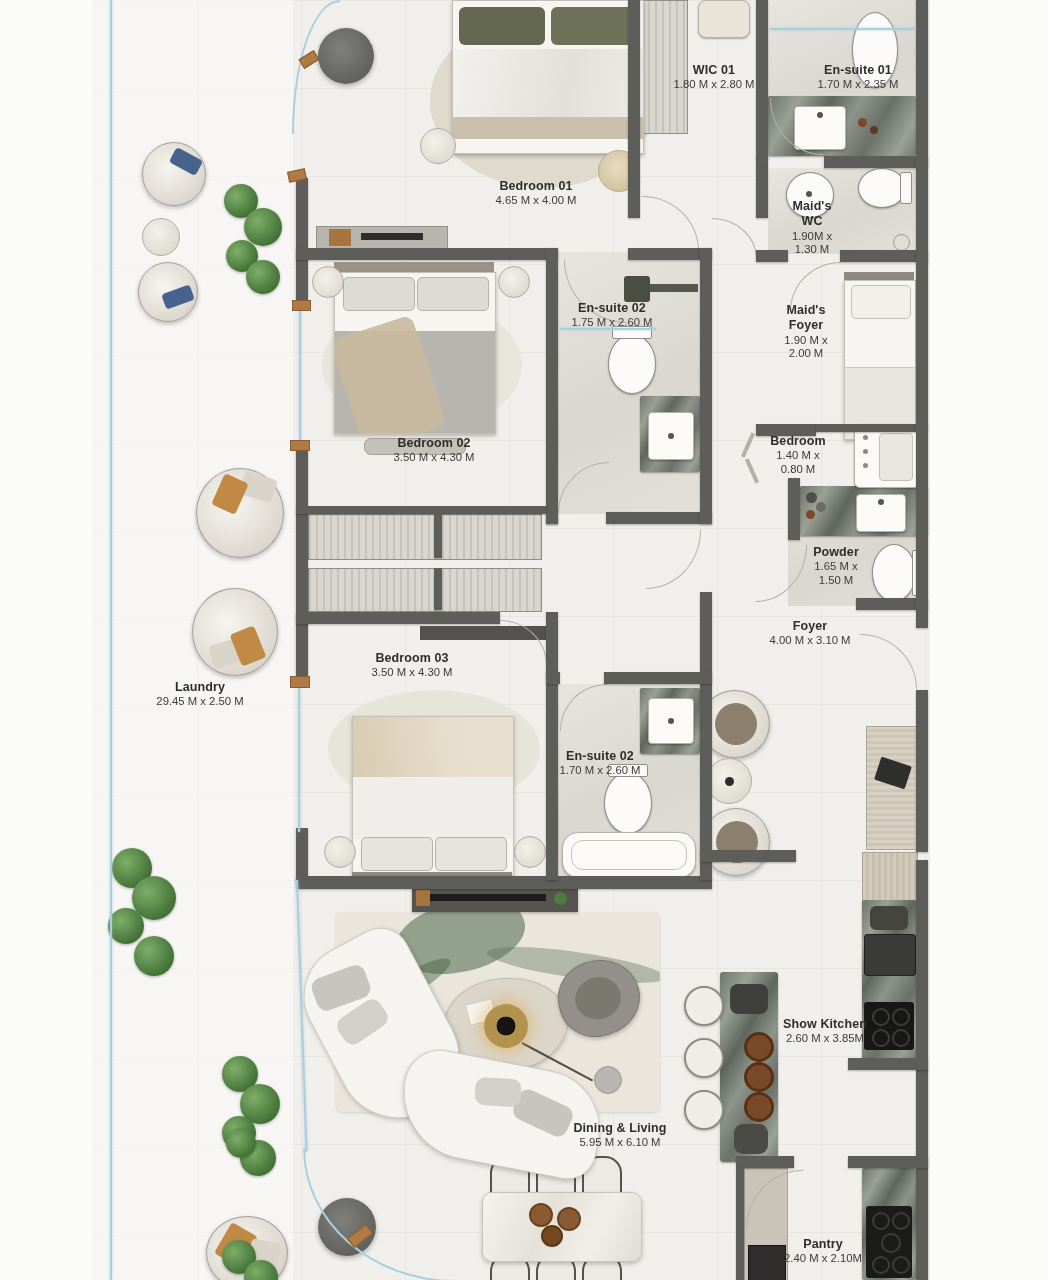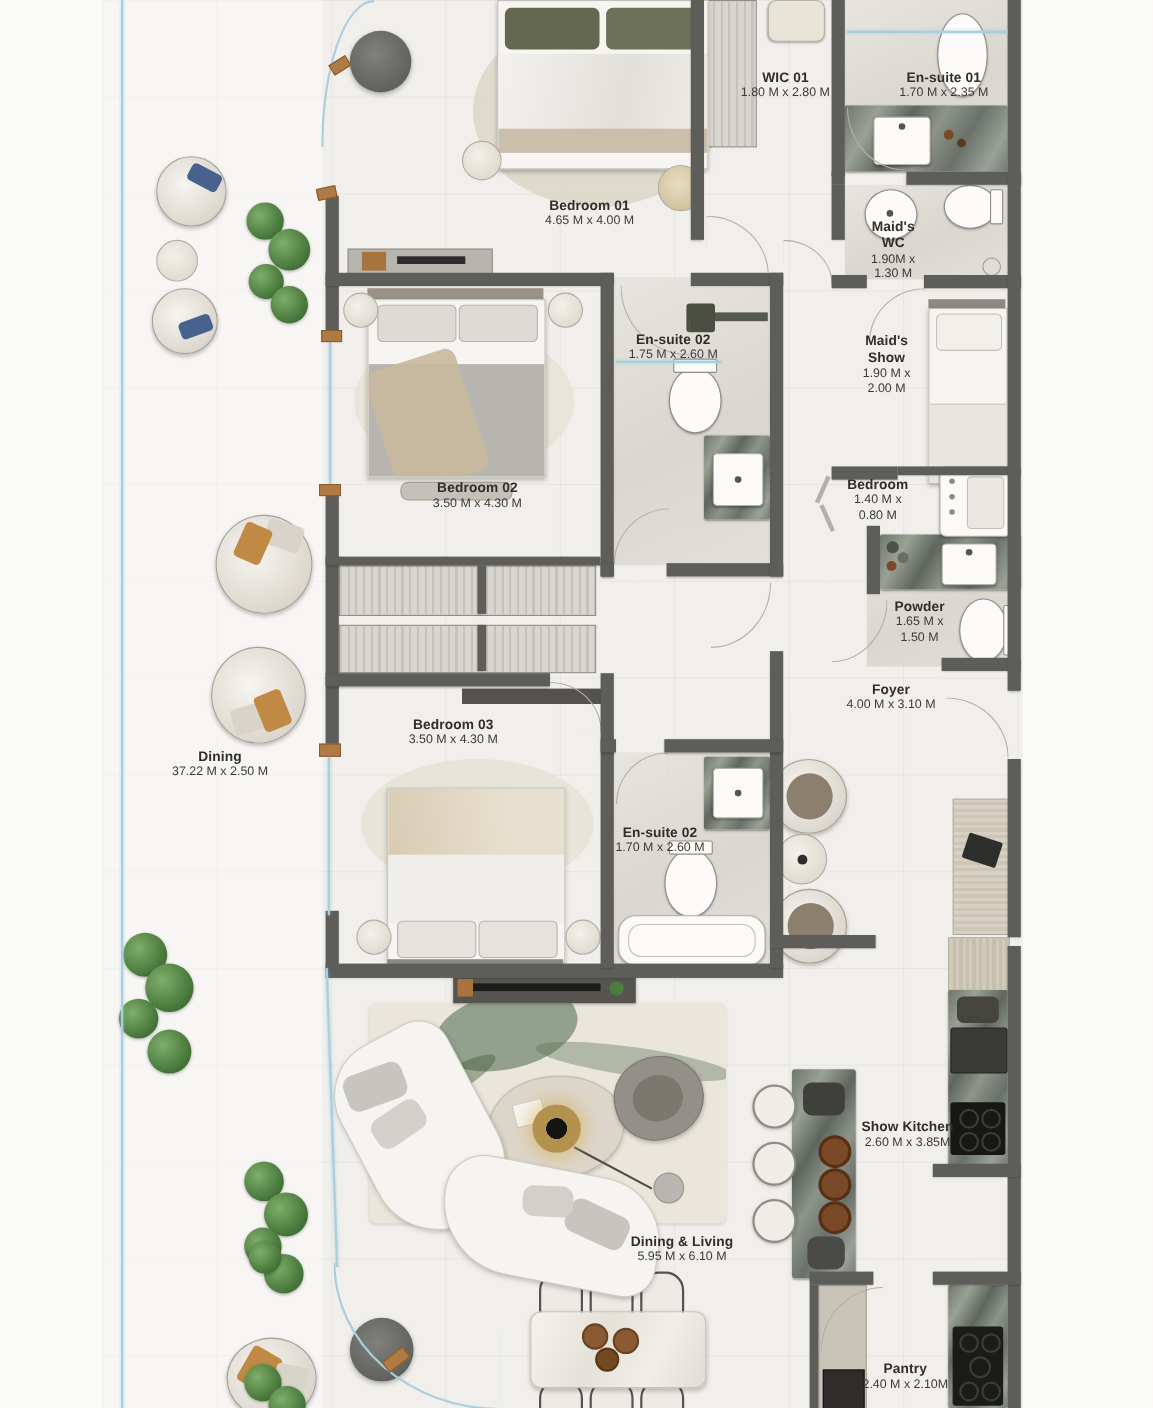--- a/index.html
+++ b/index.html
@@ -353,21 +353,21 @@
   </div>
   <div class="label" style="left:858px;top:78px;width:120px">
     <div class="nm">En-suite 01</div>
     <div class="dm">1.70 M x 2.35 M</div>
   </div>
   <div class="label" style="left:812px;top:228px;width:60px">
     <div class="nm">Maid's WC</div>
     <div class="dm">1.90M x 1.30 M</div>
   </div>
   <div class="label" style="left:806px;top:332px;width:64px">
-    <div class="nm">Maid's Show</div>
+    <div class="nm">Maid's Foyer</div>
     <div class="dm">1.90 M x 2.00 M</div>
   </div>
   <div class="label" style="left:612px;top:316px;width:120px">
     <div class="nm">En-suite 02</div>
     <div class="dm">1.75 M x 2.60 M</div>
   </div>
   <div class="label" style="left:434px;top:451px;width:150px">
     <div class="nm">Bedroom 02</div>
     <div class="dm">3.50 M x 4.30 M</div>
   </div>
@@ -381,22 +381,22 @@
   </div>
   <div class="label" style="left:810px;top:634px;width:130px">
     <div class="nm">Foyer</div>
     <div class="dm">4.00 M x 3.10 M</div>
   </div>
   <div class="label" style="left:412px;top:666px;width:150px">
     <div class="nm">Bedroom 03</div>
     <div class="dm">3.50 M x 4.30 M</div>
   </div>
   <div class="label" style="left:200px;top:695px;width:136px">
-    <div class="nm">Dining</div>
-    <div class="dm">37.22 M x 2.50 M</div>
+    <div class="nm">Laundry</div>
+    <div class="dm">29.45 M x 2.50 M</div>
   </div>
   <div class="label" style="left:600px;top:764px;width:120px">
     <div class="nm">En-suite 02</div>
     <div class="dm">1.70 M x 2.60 M</div>
   </div>
   <div class="label" style="left:825px;top:1032px;width:110px">
     <div class="nm">Show Kitchen</div>
     <div class="dm">2.60 M x 3.85M</div>
   </div>
   <div class="label" style="left:620px;top:1136px;width:140px">

